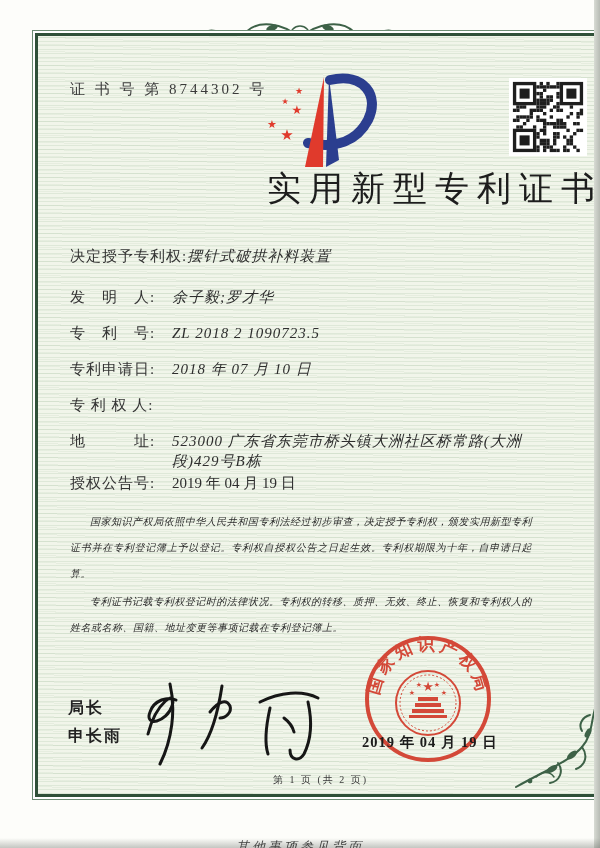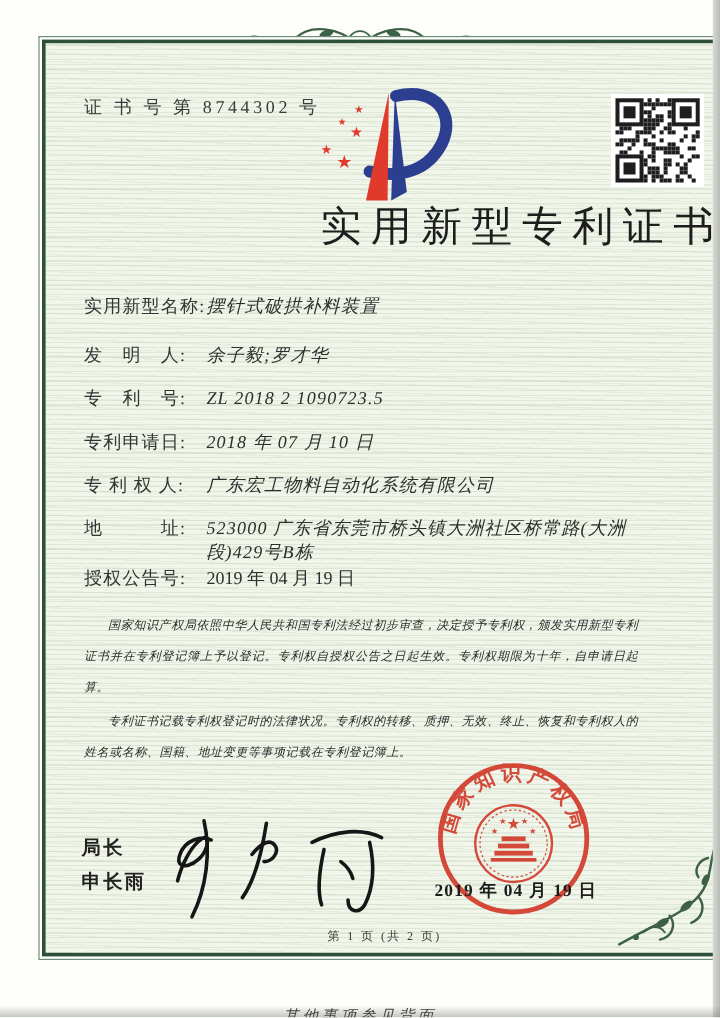--- a/index.html
+++ b/index.html
@@ -251,38 +251,37 @@
           <rect x="58.2" y="76.2" width="3.6" height="3.6"></rect>
           <rect x="61.800000000000004" y="76.2" width="3.6" height="3.6"></rect>
           <rect x="72.60000000000001" y="76.2" width="3.6" height="3.6"></rect>
         </g>
     </svg>
 
     <div class="abs title">实用新型专利证书</div>
 
     <div class="abs body-block">
       <div class="frow first">
-        <span class="flabel">实用新型名称:</span>
+        <span class="flabel">决定授予专利权:</span>
         <span class="fvalue">摆针式破拱补料装置</span>
       </div>
       <div class="frow">
         <span class="flabel">发　明　人:</span>
         <span class="fvalue">余子毅;罗才华</span>
       </div>
       <div class="frow">
         <span class="flabel">专　利　号:</span>
         <span class="fvalue">ZL 2018 2 1090723.5</span>
       </div>
       <div class="frow">
         <span class="flabel">专利申请日:</span>
         <span class="fvalue">2018 年 07 月 10 日</span>
       </div>
       <div class="frow">
         <span class="flabel">专 利 权 人:</span>
-        <span class="fvalue">广东宏工物料自动化系统有限公司</span>
       </div>
       <div class="frow addr">
         <span class="flabel">地　　　址:</span>
         <span class="fvalue">523000 广东省东莞市桥头镇大洲社区桥常路(大洲段)429号B栋</span>
       </div>
       <div class="frow grant">
         <span class="pair">
           <span class="flabel">授权公告号:</span>
           <span>2019 年 04 月 19 日</span>
         </span>

